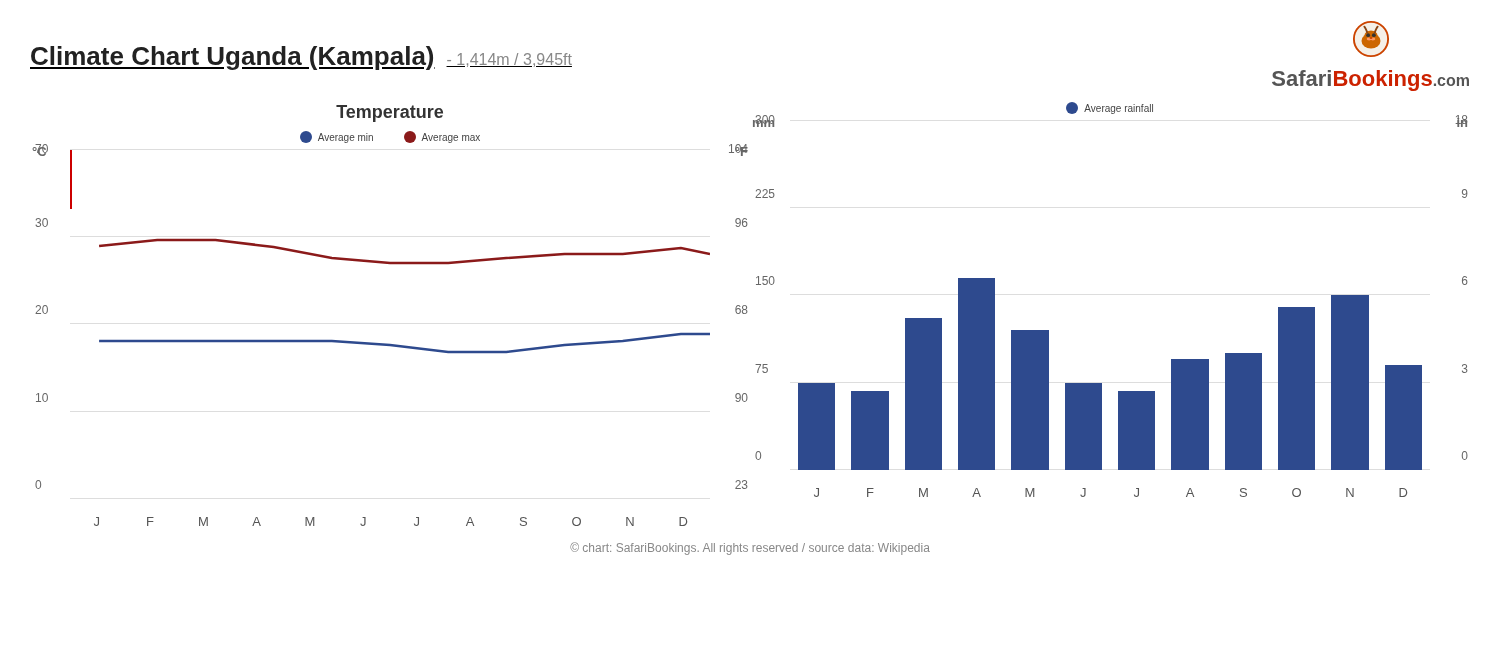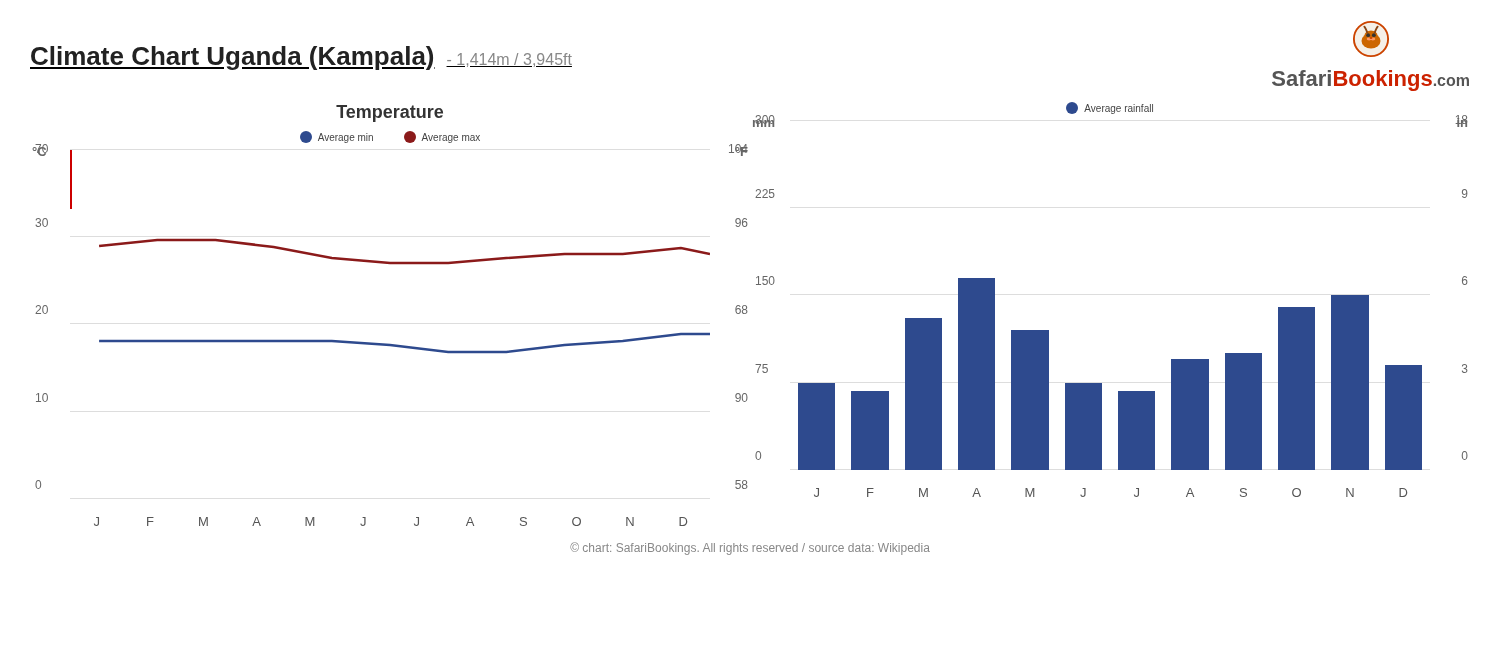--- a/index.html
+++ b/index.html
@@ -250,21 +250,21 @@
 
           <span class="axis-label-left" style="top:-5px;">°C</span>
           <span class="axis-label-right" style="top:-5px;">°F</span>
 
           <div class="red-top-line"></div>
 
           <div class="grid-lines">
 
             <div class="grid-line" style="bottom:0%; top:auto;"></div>
             <span class="y-tick-left" style="bottom:0%;">0</span>
-            <span class="y-tick-right" style="bottom:0%;">58</span>
+            <span class="y-tick-right" style="bottom:0%;">23</span>
 
             <div class="grid-line" style="bottom:25%;"></div>
             <span class="y-tick-left" style="bottom:25%;">10</span>
             <span class="y-tick-right" style="bottom:25%;">90</span>
 
             <div class="grid-line" style="bottom:50%;"></div>
             <span class="y-tick-left" style="bottom:50%;">20</span>
             <span class="y-tick-right" style="bottom:50%;">68</span>
 
             <div class="grid-line" style="bottom:75%;"></div>

